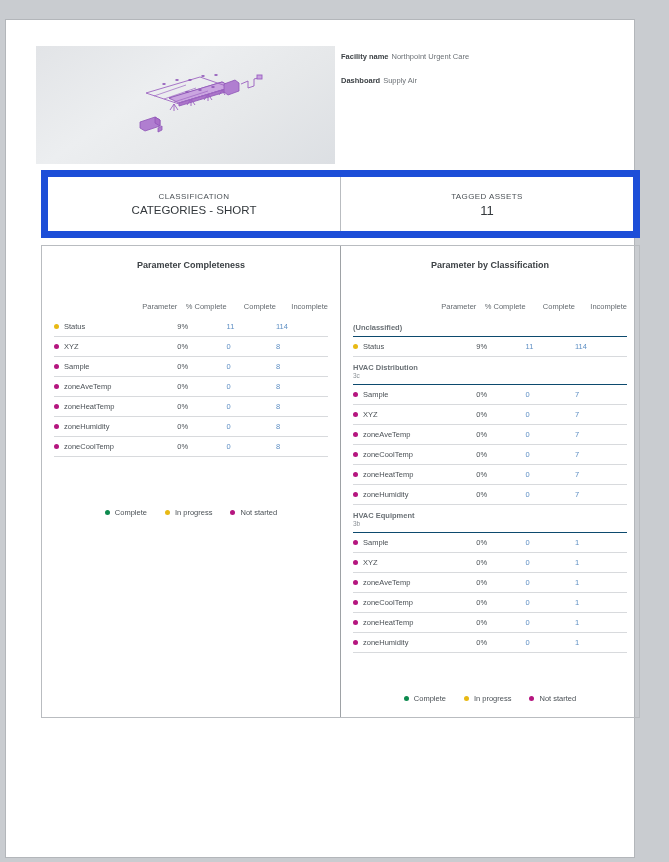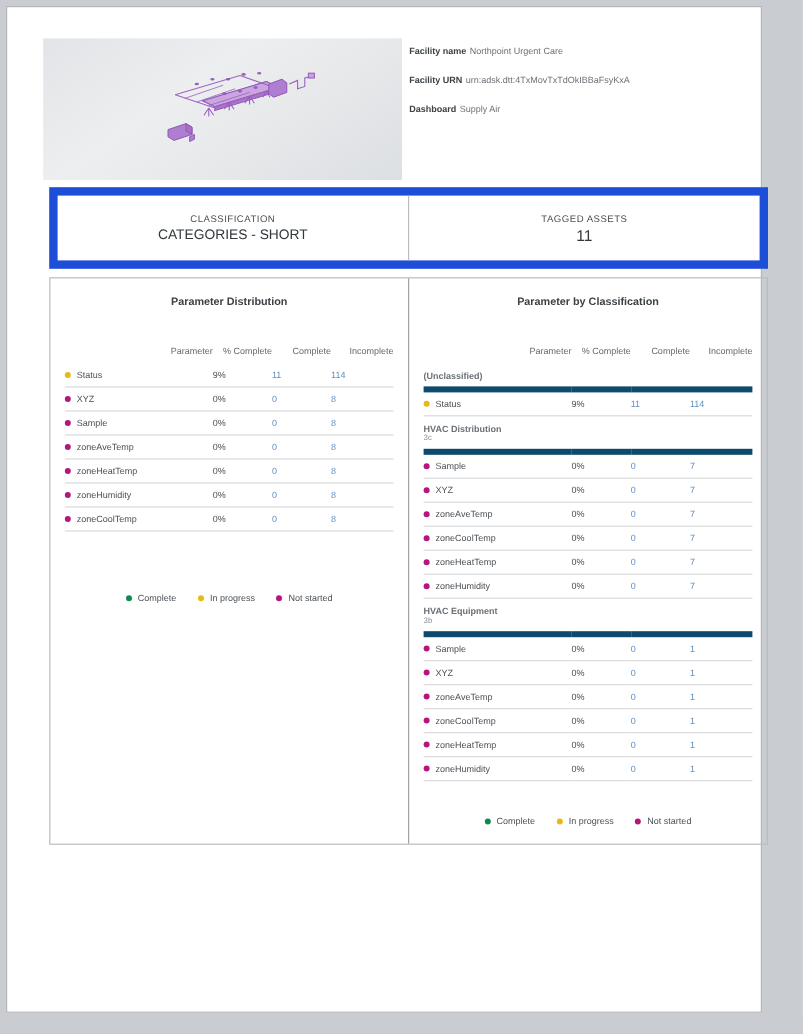--- a/index.html
+++ b/index.html
@@ -10,21 +10,21 @@
   body {
     width: 669px;
     height: 862px;
     background: #c9ccd0;
     font-family: "Liberation Sans", "DejaVu Sans", sans-serif;
     overflow: hidden;
   }
   .page-sheet {
     position: absolute;
     left: 5px;
-    top: 5px;
+    top: 19px;
     width: 630px;
     height: 839px;
     background: #ffffff;
     border: 1px solid #b3b6ba;
     box-sizing: border-box;
   }
 
   
   .top-area {
     position: absolute;
@@ -169,21 +169,21 @@
     vertical-align: middle;
     position: relative;
     top: -1px;
   }
   .dot.inprogress { background: #e8b914; }
   .dot.notstarted { background: #b5157f; }
   .dot.complete   { background: #0d8a4e; }
 
   tr.group-row td {
     padding: 6px 0 4px 0;
-    border-bottom: 5px solid #0c4a6e;
+    border-bottom: 1px solid #0c4a6e;
   }
   .group-name {
     font-size: 7.5px;
     font-weight: bold;
     color: #6b7176;
     line-height: 9px;
   }
   .group-code {
     font-size: 6.5px;
     color: #8a9095;
@@ -262,43 +262,40 @@
           <path d="M122 82 L126 80 L126 84 L122 86 Z"></path>
         </g>
       </svg>
     </div>
 
     <div class="meta-block">
       <div class="meta-row">
         <span class="meta-key">Facility name</span><span>Northpoint Urgent Care</span>
       </div>
       <div class="meta-row">
-        <span class="meta-key">Facility URN</span><span>urn:adsk.dtt:4TxMovTxTdOkIBBaFsyKxA</span>
-      </div>
-      <div class="meta-row">
         <span class="meta-key">Dashboard</span><span>Supply Air</span>
       </div>
     </div>
   </div>
 
   <div class="kpi-strip" id="kpi-strip">
       <div class="kpi-cell">
         <div class="kpi-label">CLASSIFICATION</div>
         <div class="kpi-value small">CATEGORIES - SHORT</div>
       </div>
       <div class="kpi-cell">
         <div class="kpi-label">TAGGED ASSETS</div>
         <div class="kpi-value">11</div>
       </div>
     </div>
 
   <div class="panels">
 
     <div class="panel left">
-      <div class="panel-title">Parameter Distribution</div>
+      <div class="panel-title">Parameter Completeness</div>
       <table class="param-table">
         <colgroup>
           <col class="col-param">
             <col class="col-pct">
             <col class="col-comp">
             <col class="col-incomp">
         </colgroup>
         <thead>
           <tr>
             <th>Parameter</th>

